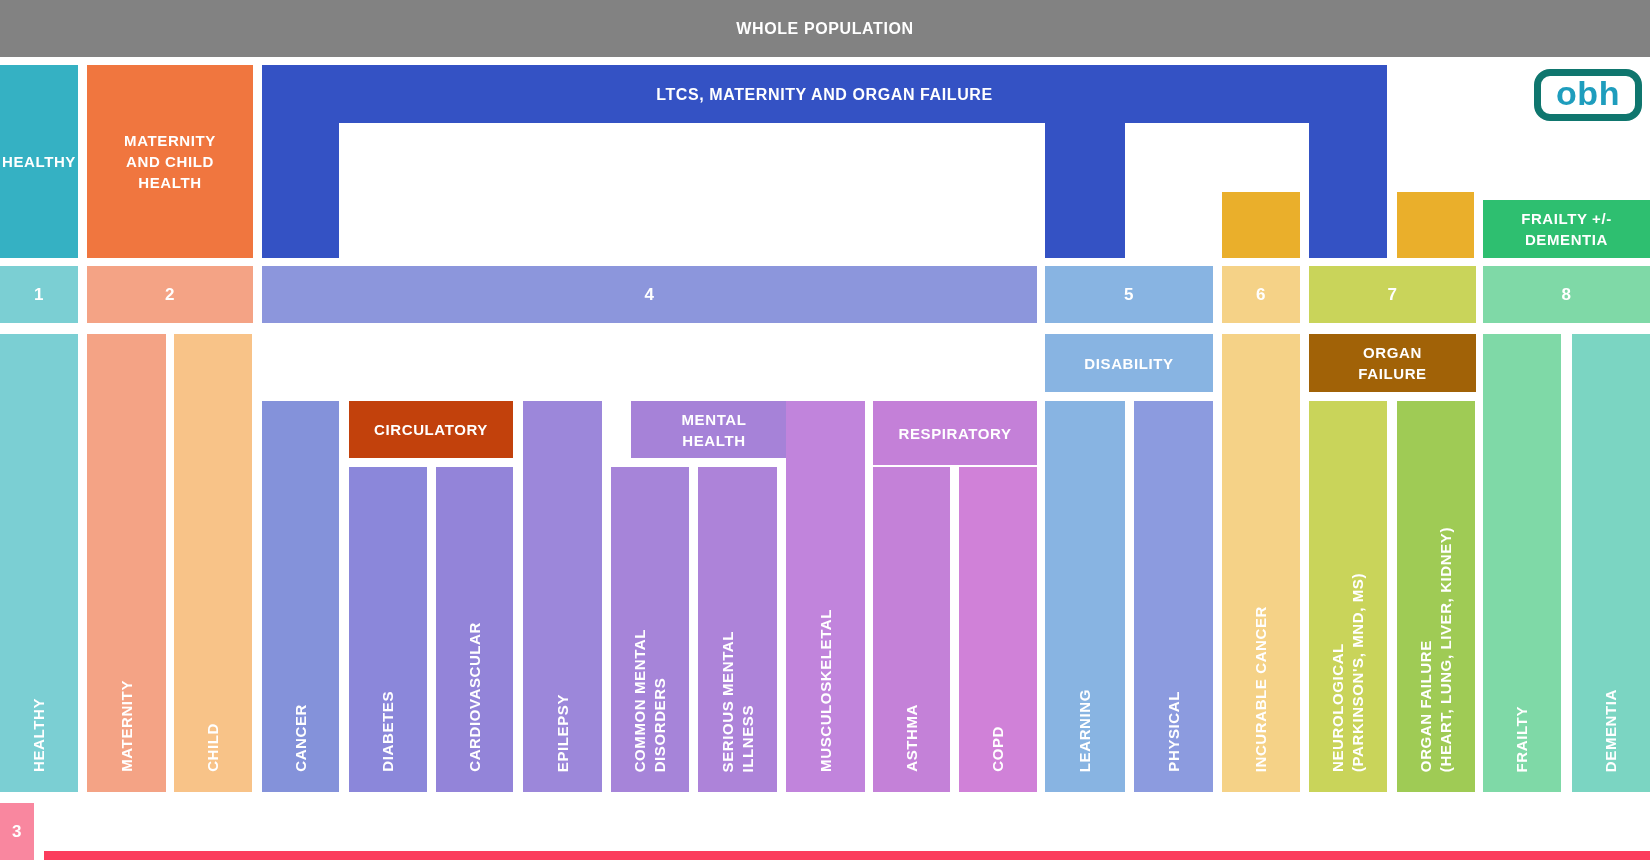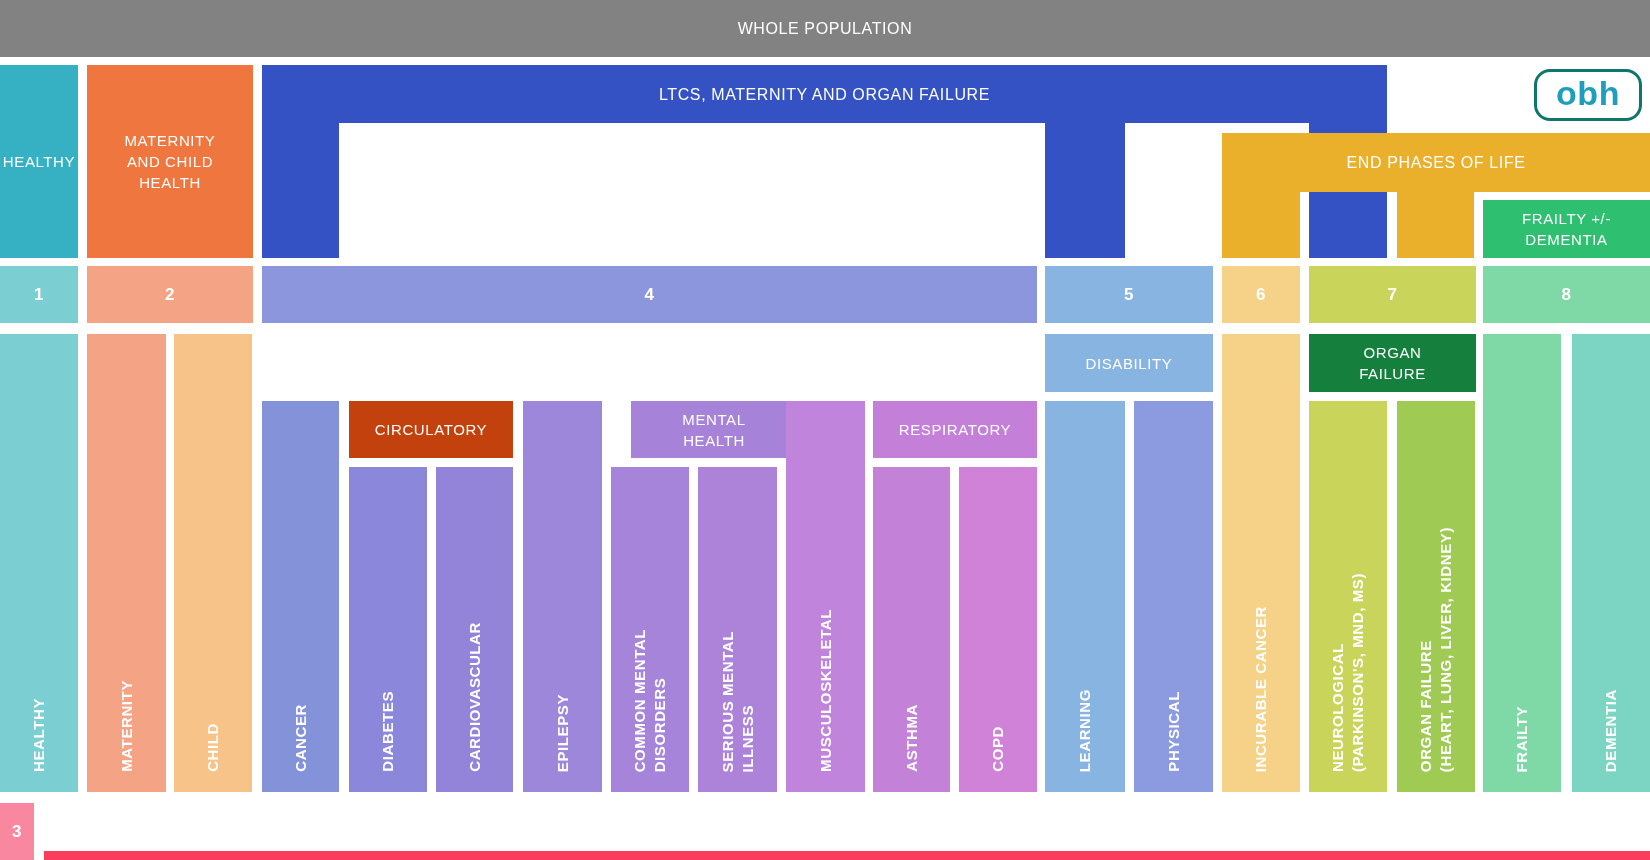--- a/index.html
+++ b/index.html
@@ -13,21 +13,21 @@
   }
   .box {
     position: absolute;
     display: flex;
     align-items: center;
     justify-content: center;
     color: #ffffff;
     text-align: center;
     white-space: pre-line;
     font-size: 15px;
-    font-weight: 400;
+    font-weight: 700;
     letter-spacing: 0.6px;
     line-height: 21px;
     box-sizing: border-box;
   }
   .bar-label { font-size: 16px; }
   .num { font-size: 17px; font-weight: 600; }
   .vcol {
     position: absolute;
     display: flex;
     flex-direction: column;
@@ -43,21 +43,21 @@
     font-size: 15px;
     font-weight: 600;
     letter-spacing: 0.6px;
     line-height: 20px;
     margin-bottom: 20px;
   }
   .logo {
     position: absolute;
     left: 1534px; top: 69px;
     width: 108px; height: 52px;
-    border: 3px solid #0f766e;
+    border: 7px solid #0f766e;
     border-radius: 16px;
     background: #ffffff;
     display: flex;
     align-items: center;
     justify-content: center;
     box-sizing: border-box;
     color: #1e9dbd;
     font-size: 34px;
     font-weight: bold;
     letter-spacing: 0.5px;
@@ -83,23 +83,20 @@
 HEALTH</span>
   </div>
 
   <div class="box bar-label" style="left:262px; top:65px; width:1125px; height:58px; background:#3452c4; z-index:1;">
     <span>LTCS, MATERNITY AND ORGAN FAILURE</span>
   </div>
   <div class="box" style="left:262px; top:123px; width:77px; height:135px; background:#3452c4; z-index:1;"></div>
   <div class="box" style="left:1045px; top:123px; width:80px; height:135px; background:#3452c4; z-index:1;"></div>
   <div class="box" style="left:1309px; top:123px; width:78px; height:135px; background:#3452c4; z-index:1;"></div>
 
-  <div class="box bar-label" style="left:1222px; top:133px; width:428px; height:59px; background:#eaaf2b; z-index:2;">
-    <span>END PHASES OF LIFE</span>
-  </div>
   <div class="box" style="left:1222px; top:192px; width:78px; height:66px; background:#eaaf2b; z-index:2;"></div>
   <div class="box" style="left:1397px; top:192px; width:77px; height:66px; background:#eaaf2b; z-index:2;"></div>
 
   <div class="box" style="left:1483px; top:200px; width:167px; height:58px; background:#2ebf70; z-index:2;">
     <span>FRAILTY +/-
 DEMENTIA</span>
   </div>
 
   <div class="logo">
     <span>obh</span>
@@ -123,21 +120,21 @@
   <div class="box num" style="left:1309px; top:266px; width:167px; height:57px; background:#c9d45a;">
     <span>7</span>
   </div>
   <div class="box num" style="left:1483px; top:266px; width:167px; height:57px; background:#7fd9a7;">
     <span>8</span>
   </div>
 
   <div class="box" style="left:1045px; top:334px; width:168px; height:58px; background:#88b4e2;">
     <span>DISABILITY</span>
   </div>
-  <div class="box" style="left:1309px; top:334px; width:167px; height:58px; background:#15803d;">
+  <div class="box" style="left:1309px; top:334px; width:167px; height:58px; background:#a16207;">
     <span>ORGAN
 FAILURE</span>
   </div>
 
   <div class="vcol" style="left:0px; top:334px; width:78px; height:458px; background:#7bcfd3;">
     <span class="vlabel">HEALTHY</span>
   </div>
   <div class="vcol" style="left:87px; top:334px; width:79px; height:458px; background:#f4a385;">
     <span class="vlabel">MATERNITY</span>
   </div>
@@ -173,21 +170,21 @@
   </div>
   <div class="vcol" style="left:698px; top:467px; width:79px; height:325px; background:#ad83d9;">
     <span class="vlabel">SERIOUS MENTAL
 ILLNESS</span>
   </div>
 
   <div class="vcol" style="left:786px; top:401px; width:79px; height:391px; background:#c184dc;">
     <span class="vlabel">MUSCULOSKELETAL</span>
   </div>
 
-  <div class="box" style="left:873px; top:401px; width:164px; height:57px; background:#c480d8;">
+  <div class="box" style="left:873px; top:401px; width:164px; height:64px; background:#c480d8;">
     <span>RESPIRATORY</span>
   </div>
   <div class="vcol" style="left:873px; top:467px; width:77px; height:325px; background:#c481d8;">
     <span class="vlabel">ASTHMA</span>
   </div>
   <div class="vcol" style="left:959px; top:467px; width:78px; height:325px; background:#d081d8;">
     <span class="vlabel">COPD</span>
   </div>
 
   <div class="vcol" style="left:1045px; top:401px; width:80px; height:391px; background:#88b4e2;">

